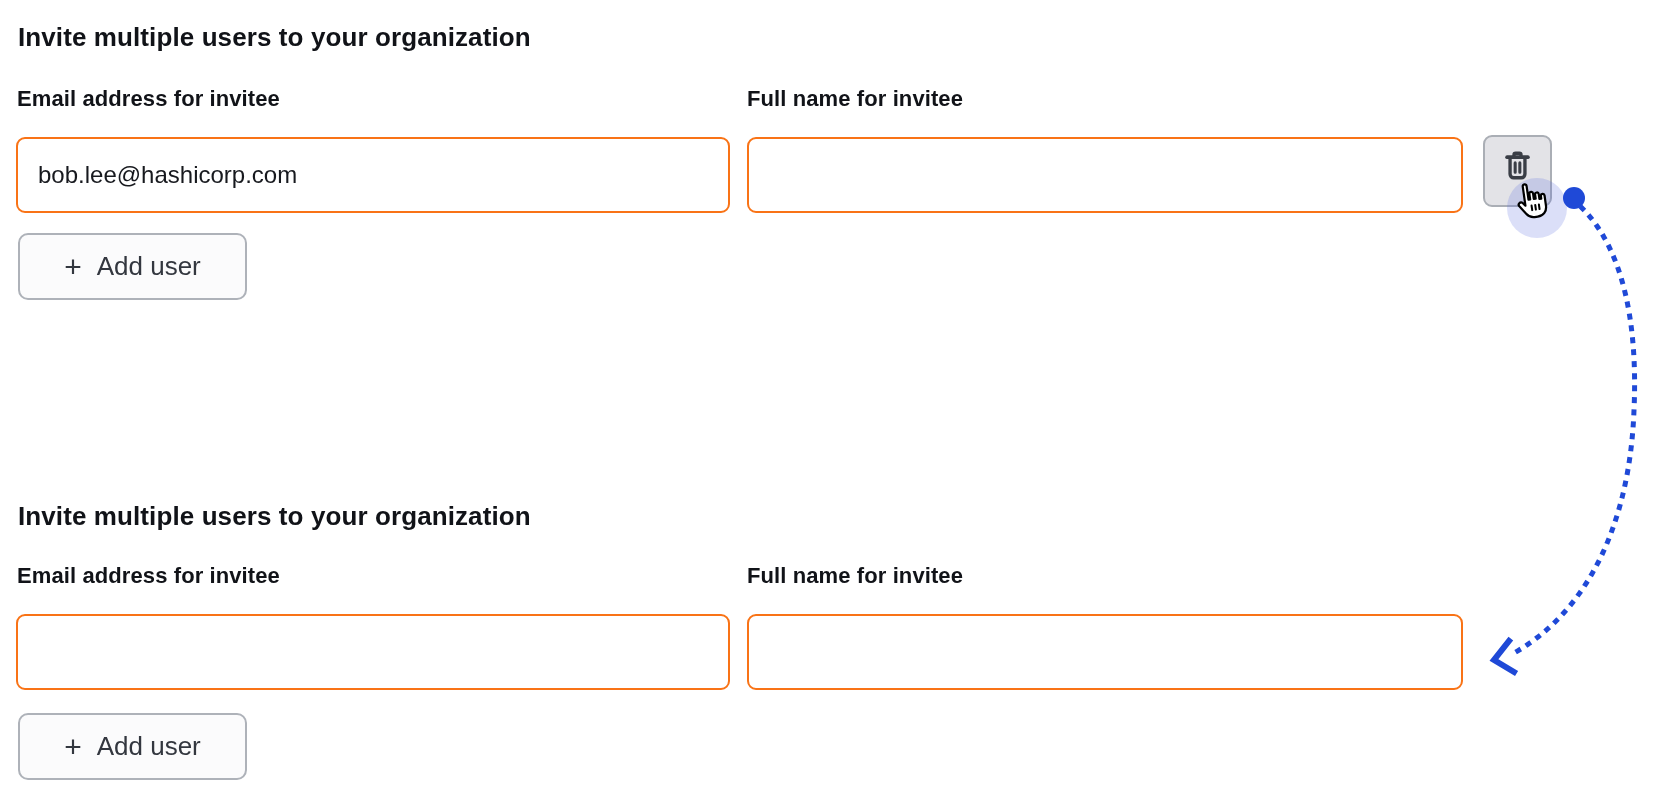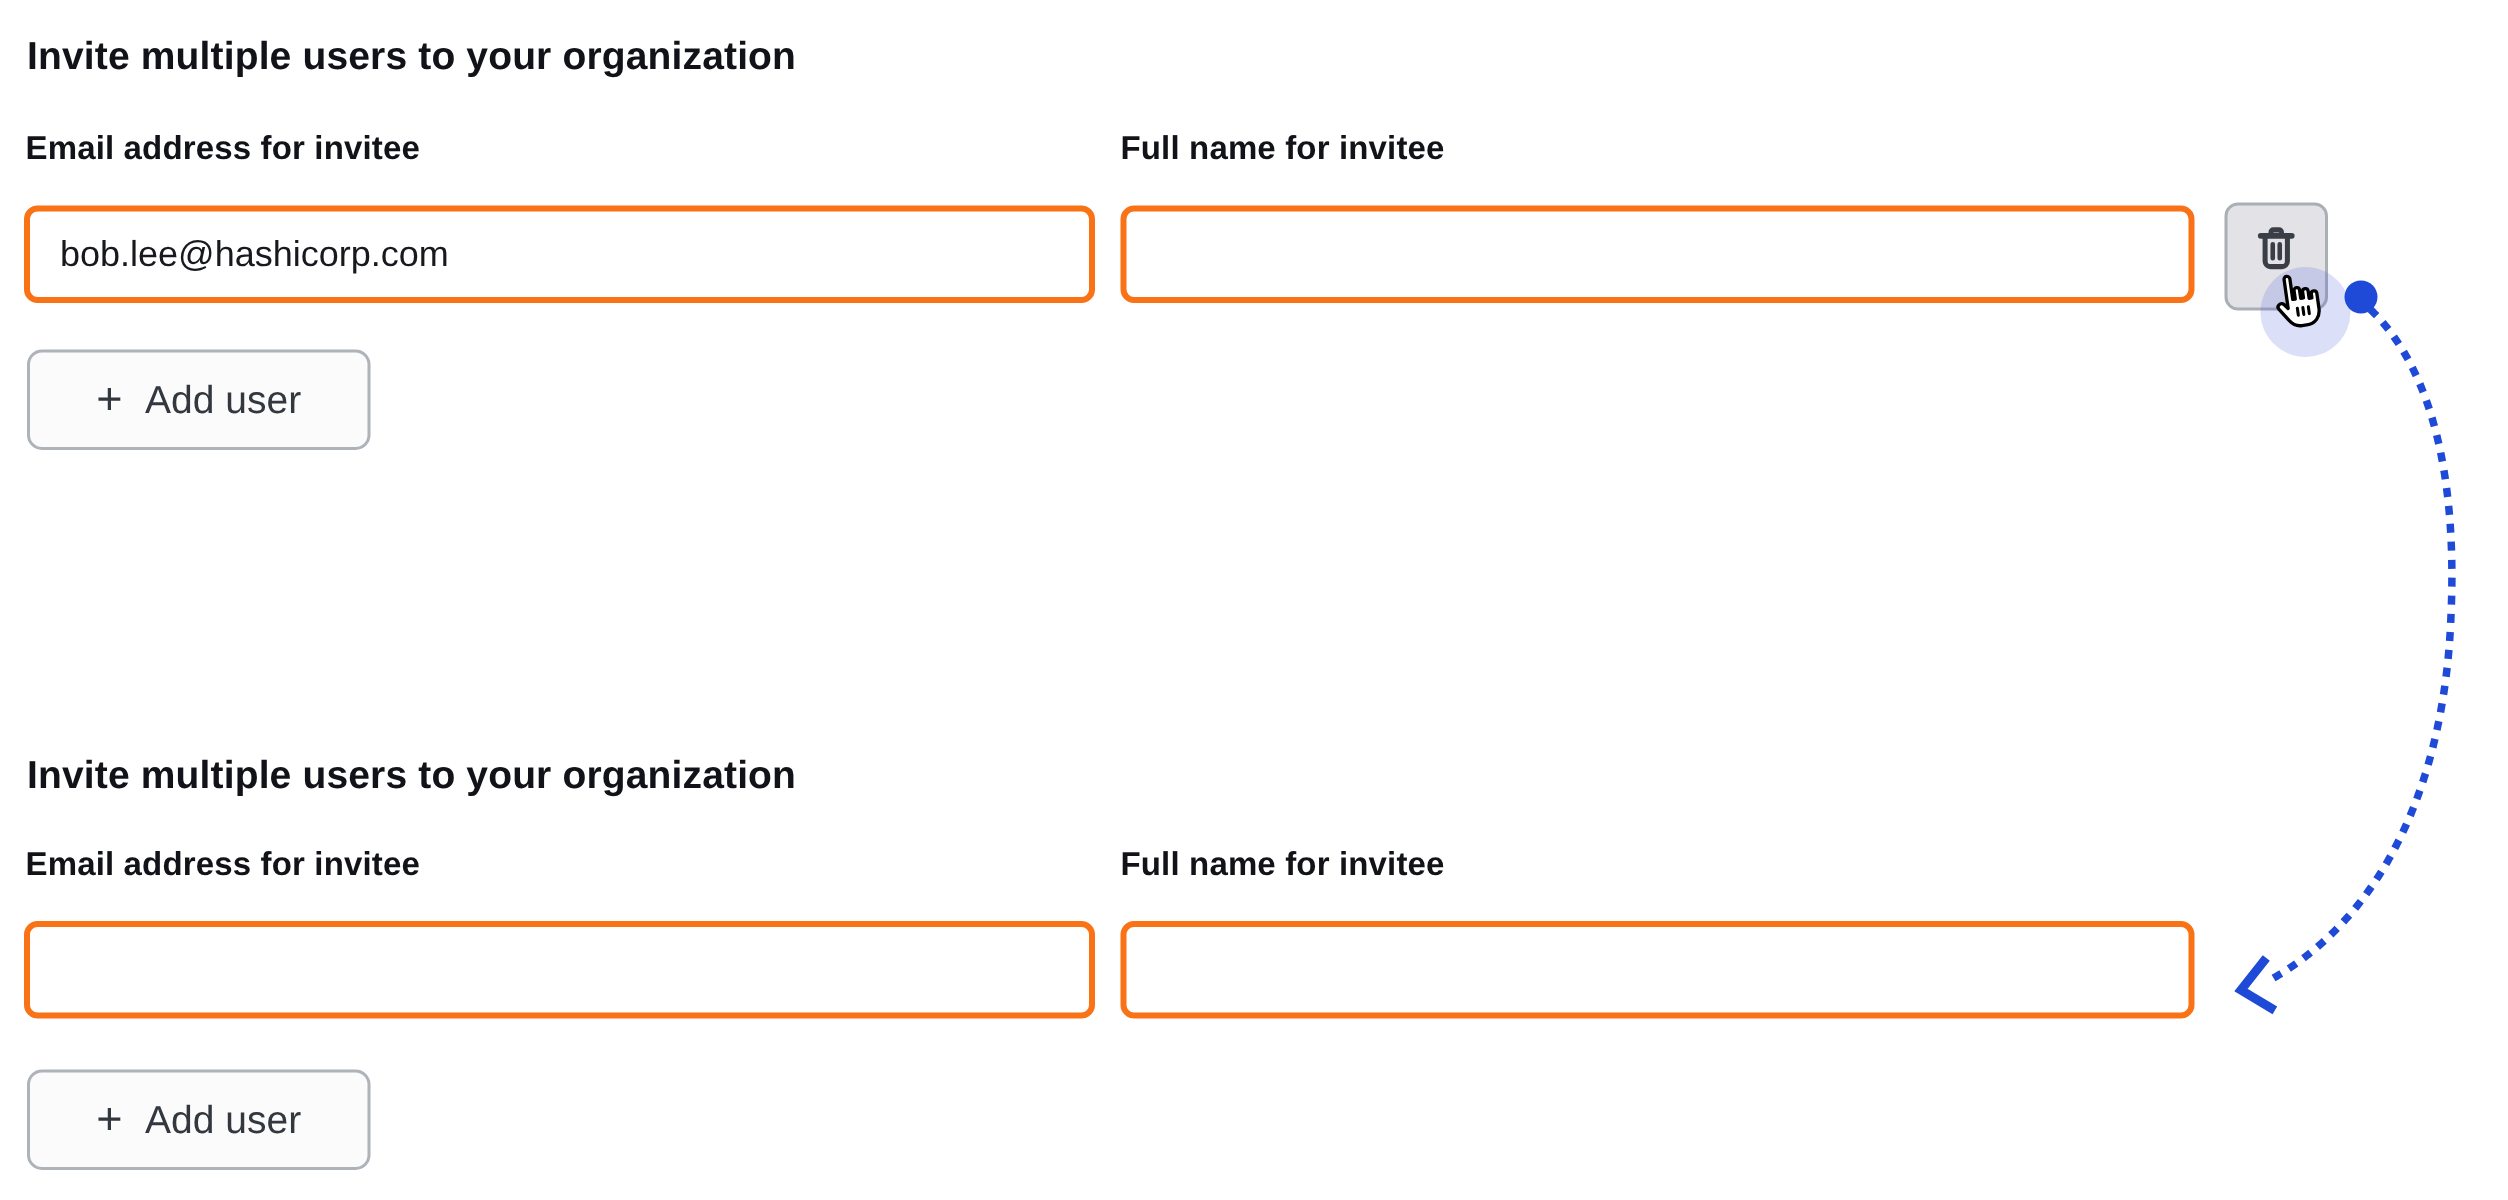--- a/index.html
+++ b/index.html
@@ -8,22 +8,22 @@
     font-family:"Liberation Sans","DejaVu Sans",sans-serif;color:#14161b;
   }
   .abs{position:absolute;}
   .heading{
     font-size:26px;font-weight:700;line-height:32px;color:#111318;letter-spacing:.1px;
   }
   .field-label{
     font-size:22px;font-weight:700;line-height:30px;color:#111318;letter-spacing:.1px;
   }
   .text-input{
-    position:absolute;height:65px;box-sizing:border-box;
-    border:4px solid #f97316;border-radius:9px;background:#fff;
+    position:absolute;height:76px;box-sizing:border-box;
+    border:2px solid #f97316;border-radius:9px;background:#fff;
     font-family:"Liberation Sans","DejaVu Sans",sans-serif;
     font-size:24px;color:#17191e;padding:0 20px;outline:none;
   }
   .btn-add{
     position:absolute;width:229px;height:67px;box-sizing:border-box;
     border:2px solid #aeb2b9;border-radius:10px;background:#fbfbfc;
     display:flex;align-items:center;justify-content:center;gap:15px;
     font-family:"Liberation Sans","DejaVu Sans",sans-serif;
     font-size:26px;color:#33373f;cursor:pointer;padding:0;
   }

